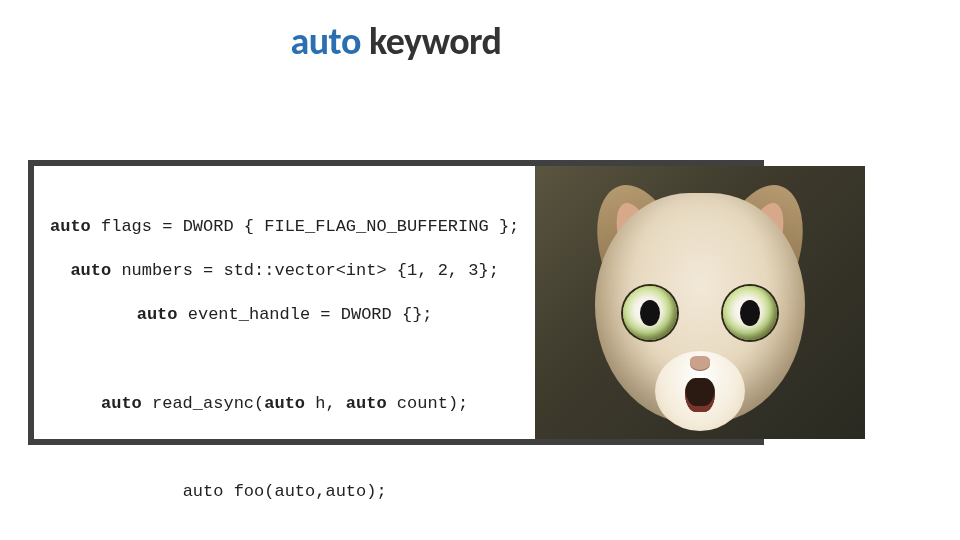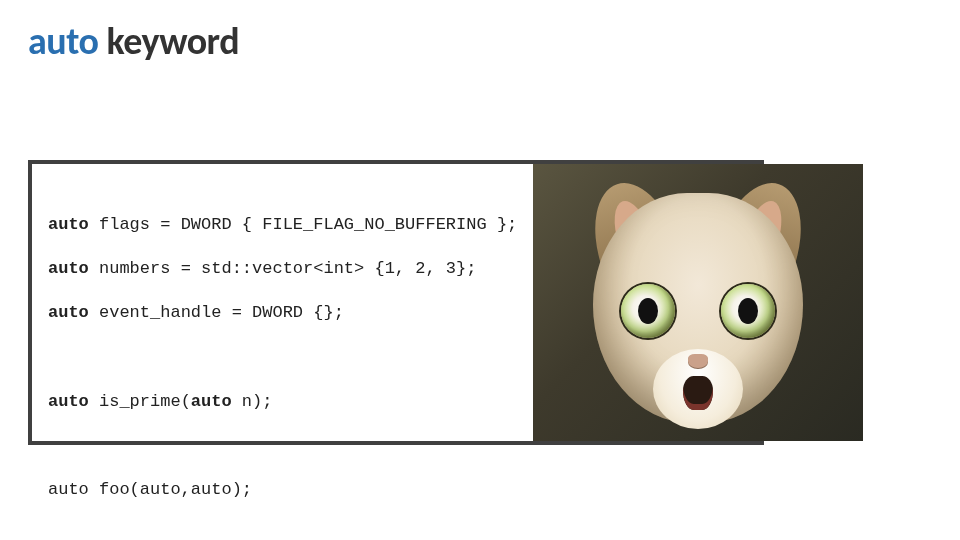--- a/index.html
+++ b/index.html
@@ -1,23 +1,23 @@
 <!DOCTYPE html>
 <html><head>
 <meta charset="utf-8">
 <style>
   * { box-sizing: border-box; margin: 0; padding: 0; }
   html, body { width: 960px; height: 540px; background: #fff; font-family: Calibri, Arial, sans-serif; }
-  .slide { width: 792px; height: 540px; position: relative; padding: 18px 28px; }
+  .slide { width: 792px; height: 540px; position: relative; padding: 18px 28px; text-align: center; }
   .title { font-size: 38px; font-weight: 600; color: #333; letter-spacing: -0.5px; }
   .title .accent { color: #2a6fb0; font-weight: 700; }
   .panel {
     position: absolute;
     left: 28px; right: 28px; top: 160px;
-    border: 4px solid #404040;
+    border: 6px solid #404040;
     height: 285px;
     display: flex;
     background: #fff;
   }
   .codecol {
     flex: 1 1 auto;
     padding: 28px 16px 16px 16px;
     font-family: Consolas, "Courier New", monospace;
     font-size: 17px;
     line-height: 1.3;
@@ -99,21 +99,21 @@
   <h1 class="title">
     <span class="accent">auto</span><span> keyword</span>
   </h1>
 
   <div class="panel">
     <div class="codecol">
 <span class="block"><span class="kw">auto</span><span> flags = DWORD { FILE_FLAG_NO_BUFFERING };</span></span>
 <span class="block"><span class="kw">auto</span><span> numbers = std::vector&lt;int&gt; {1, 2, 3};</span></span>
 <span class="block"><span class="kw">auto</span><span> event_handle = DWORD {};</span></span>
 <span class="gap block"></span>
-<span class="block"><span class="kw">auto</span><span> is_prime(</span><span class="kw">auto</span><span> n);</span></span>
+<span class="block"><span class="kw">auto</span><span> read_async(</span><span class="kw">auto</span><span> h, </span><span class="kw">auto</span><span> count);</span></span>
 <span class="gap block"></span>
 <span class="block">auto foo(auto,auto);</span>
     </div>
     <div class="imgcol" aria-label="shocked-cat-photo">
       <div class="cat">
         <div class="ear left"></div>
         <div class="ear right"></div>
         <div class="head"></div>
         <div class="eye left"></div>
         <div class="eye right"></div>

